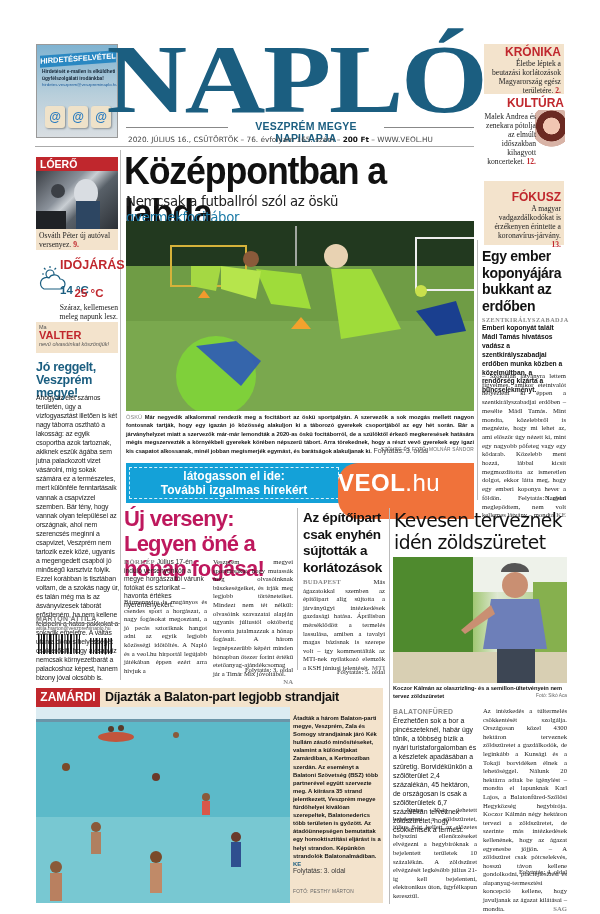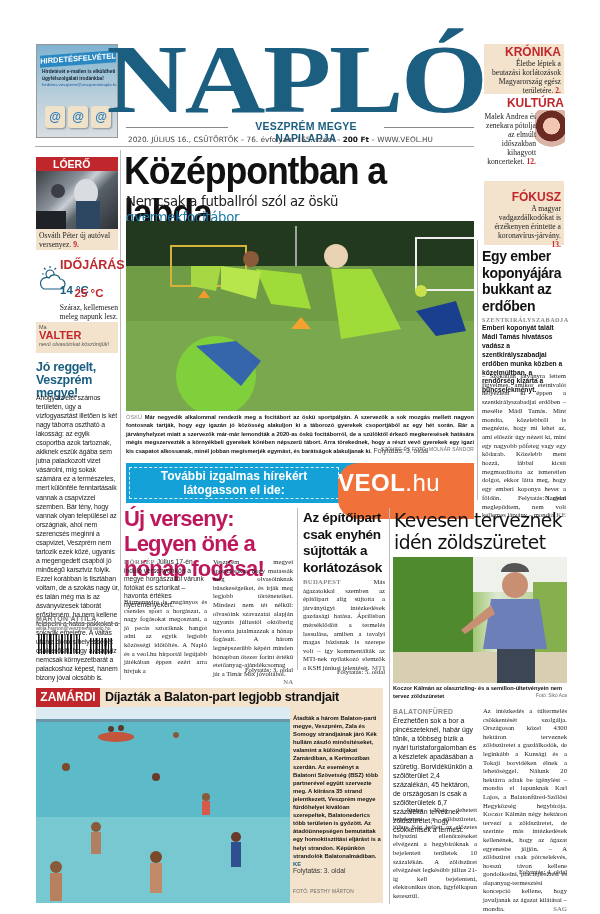--- a/index.html
+++ b/index.html
@@ -30,21 +30,21 @@
 .t-head{font:bold 12px "Liberation Sans",sans-serif;text-align:right;color:#c0272d;line-height:13px}
 .t-body{font:7.6px "Liberation Serif",serif;text-align:right;line-height:9px;color:#222}
 .t-body .pg{color:#c0272d;font-weight:bold}
 #kultura{left:484px;top:97px;width:80px;height:80px}
 #kultura-photo{left:535px;top:110px;width:30px;height:40px;background:radial-gradient(circle at 55% 40%,#f1c6b2 0 28%,#6b2a22 30% 52%,#d8b3a6 54% 70%,#fff 72%);border-radius:2px}
 #kultura-body{left:484px;top:112px;width:52px}
 #fokusz{left:484px;top:181px;width:80px;height:64px;padding:10px 3px}
 
 
 #vline-left{left:120px;top:150px;width:1px;height:530px;background:#bbb}
-#loero-head{left:36px;top:157px;width:82px;height:14px;background:#c0272d;color:#fff;font:bold 10.5px "Liberation Sans",sans-serif;padding-left:17px;line-height:14px}
+#loero-head{left:36px;top:157px;width:82px;height:14px;background:#c0272d;color:#fff;font:bold 10.5px "Liberation Sans",sans-serif;padding-left:4px;line-height:14px}
 #loero-photo{left:36px;top:171px;width:82px;height:58px;background:linear-gradient(135deg,#3a3e44,#8b929b 35%,#c9ced3 45%,#586068 60%,#2c3036);overflow:hidden}
 #loero-cap{left:36px;top:229px;width:82px;height:21px;padding:2px 3px;font:7.6px/9px "Liberation Serif",serif}
 
 #weather-icon{left:38px;top:265px;width:28px;height:26px}
 #weather-head{left:60px;top:258px;width:58px;text-align:right;font:bold 12.5px "Liberation Sans",sans-serif;color:#c0272d}
 #t-min{left:60px;top:284px;width:58px;text-align:left;font:bold 11.5px "Liberation Sans",sans-serif;color:#1b5e80}
 #t-max{left:60px;top:287px;width:58px;text-align:center;font:bold 11.5px "Liberation Sans",sans-serif;color:#c0272d}
 #weather-text{left:40px;top:303px;width:78px;text-align:right;font:7.6px/9px "Liberation Serif",serif}
 #nameday{left:36px;top:322px;width:82px;height:31px;padding:2px 3px}
 #nameday .ma{font:5.5px "Liberation Sans",sans-serif;color:#555}
@@ -255,22 +255,22 @@
 <div id="vline-right" class="abs"></div>
 <div id="skull-title" class="abs">Egy ember koponyájára bukkant az erdőben</div>
 <div id="skull-loc" class="abs">SZENTKIRÁLYSZABADJA</div>
 <div id="skull-lead" class="abs">Emberi koponyát talált Mádl Tamás hivatásos vadász a szentkirályszabadjai erdőben munka közben a közelmúltban, a rendőrség kizárta a bűncselekményt.</div>
 <div id="skull-body" class="abs"><span>– Szokatlan látványra lettem figyelmes, amikor etetnivalót helyeztem ki éppen a szentkirályszabadjai erdőben – mesélte Mádl Tamás. Mint mondta, közelebbről is megnézte, hogy mi lehet az, ami először úgy nézett ki, mint egy nagyobb pöfeteg vagy egy kődarab. Közelebb ment hozzá, lábbal kicsit megmozdította az ismeretlen dolgot, ekkor látta meg, hogy egy emberi koponya hever a földön. – Nagyon meglepődtem, nem volt kellemes látvány – mondta.</span> <span style="float:right;font-weight:bold;color:#888">KE</span></div>
 <div id="skull-cont" class="abs">Folytatás: 3. oldal</div>
 
 <div id="veol-banner" class="abs"></div>
 <div id="veol-dash" class="abs"></div>
 <div id="veol-text" class="abs">
+    <div>látogasson el ide:</div>
     <div>További izgalmas hírekért</div>
-    <div>látogasson el ide:</div>
   </div>
 <div id="veol-logo" class="abs"><b>VEOL</b><span>.hu</span></div>
 
 <div id="fish-title" class="abs">Új verseny: Legyen öné a hónap fogása!</div>
 <div id="fish-lead" class="abs"><b>KÖRKÉP</b> <span>Július 17-én induló versenyünkön a megye horgászaitól várunk fotókat és sztorikat – havonta értékes nyereményekért.</span></div>
 <div id="fish-col1" class="abs col-text">Bármennyire is magányos és csendes sport a horgászat, a nagy fogásokat megosztani, a jó pecás sztoriknak hangot adni az egyik legjobb közösségi időtöltés. A Napló és a veol.hu hírportál legújabb játékában éppen ezért arra hívjuk a</div>
 <div id="fish-col2" class="abs col-text"><span>Veszprém megyei sporttársakat, hogy mutassák meg olvasóinknak büszkeségeiket, és írják meg legjobb történeteiket. Mindezt nem tét nélkül: olvasóink szavazatai alapján ugyanis júliustól októberig havonta jutalmazzuk a hónap fogásait. A három legnépszerűbb képért minden hónapban ötezer forint értékű etetőanyag-ajándékcsomag jár a Timár Mix jóvoltából.</span> <span style="float:right;color:#888;font-weight:bold">NA</span></div>
 <div id="fish-cont" class="abs">Folytatás: 3. oldal</div>
 <div id="vline-mid" class="abs"></div>
 

